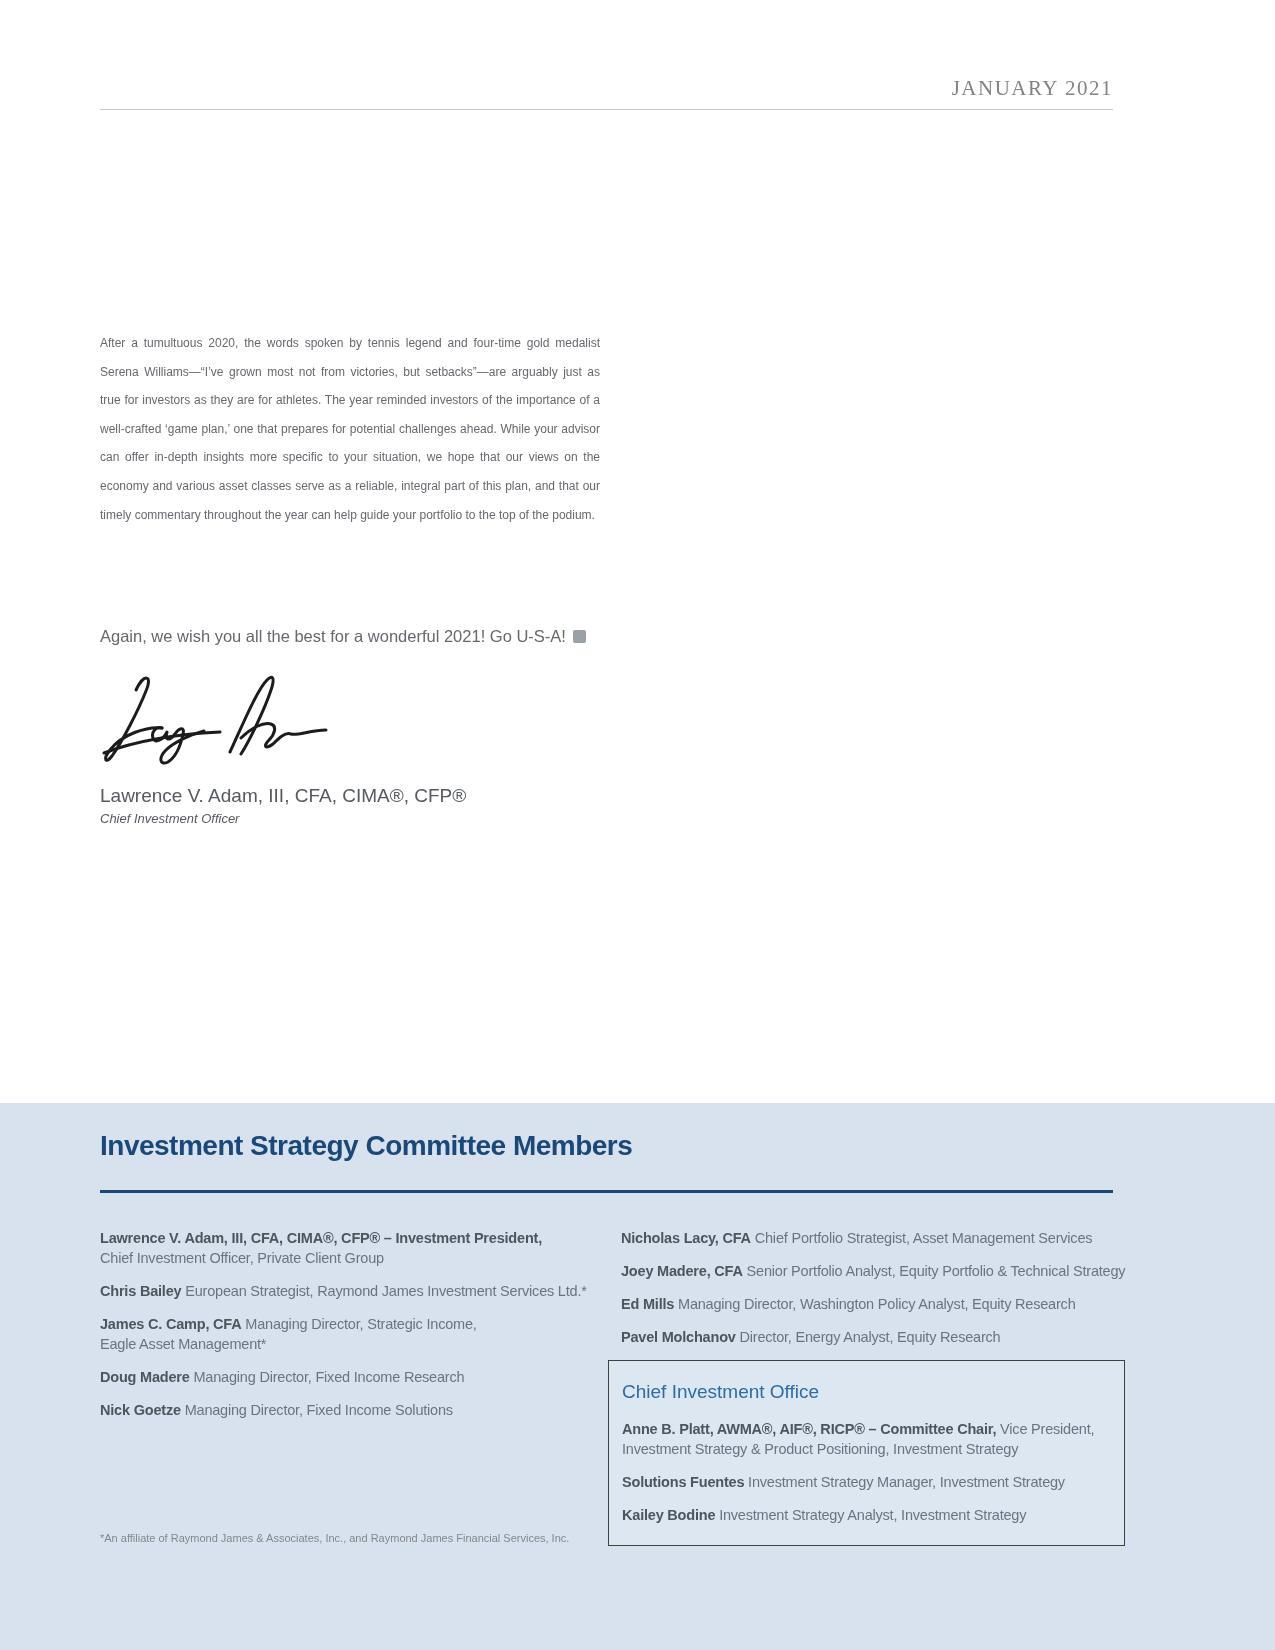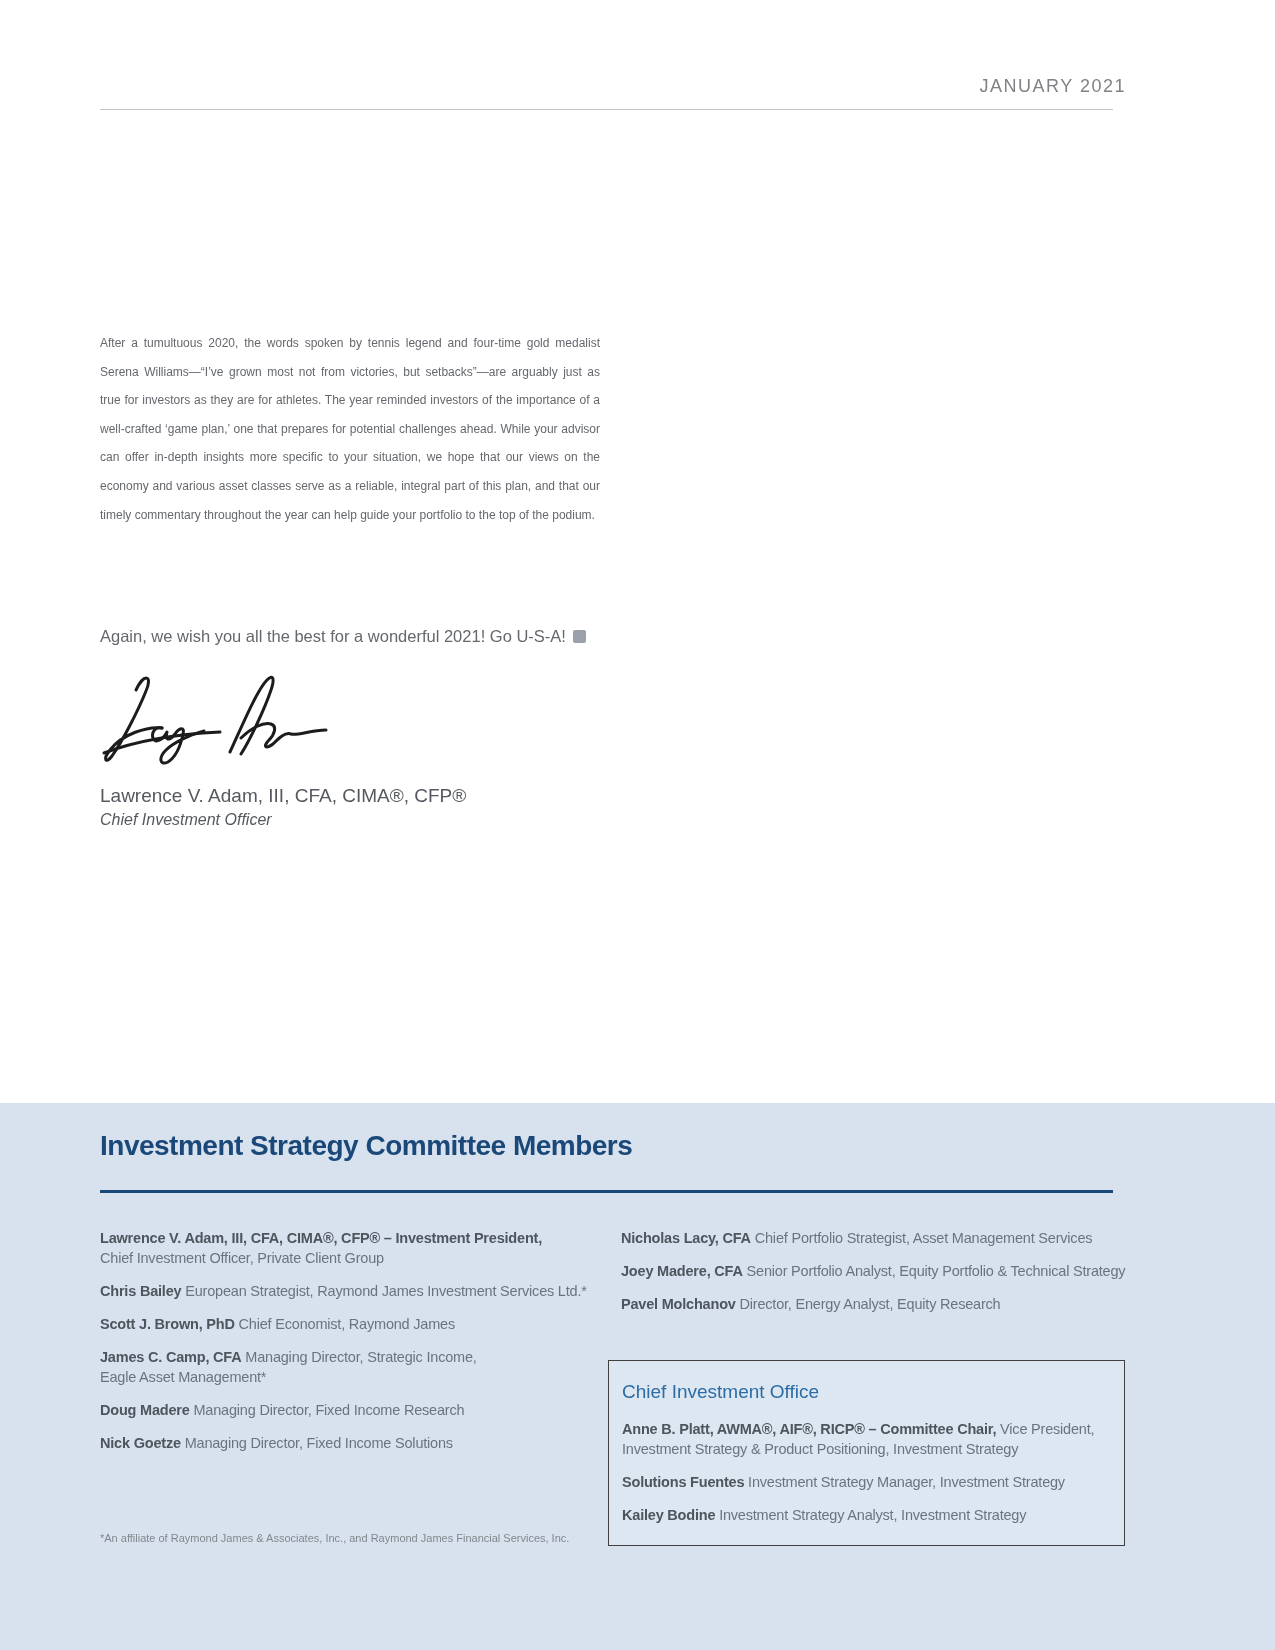--- a/index.html
+++ b/index.html
@@ -5,22 +5,22 @@
   * { margin:0; padding:0; box-sizing:border-box; }
   html,body { background:#ffffff; }
   .page {
     position:relative;
     width:1275px; height:1650px;
     background:#ffffff;
     font-family:"Liberation Sans","DejaVu Sans",sans-serif;
     overflow:hidden;
   }
   .issue-date {
-    position:absolute; top:76px; right:149px;
-    font-size:18px; letter-spacing:1.5px; color:#808285;
+    position:absolute; top:76px; right:162px;
+    font-size:21px; letter-spacing:1.5px; color:#808285;font-family:Liberation Serif, serif;
   }
   .header-rule {
     position:absolute; left:100px; top:109px;
     width:1013px; height:1px; background:#c6c7c8;
   }
   .letter-paragraph {
     position:absolute; left:100px; top:329px; width:500px;
     font-size:12px; line-height:28.6px; text-align:justify;
     color:#64686d;
   }
@@ -35,21 +35,21 @@
   }
   .signature-svg {
     position:absolute; left:98px; top:668px;
   }
   .sig-name {
     position:absolute; left:100px; top:785px;
     font-size:19px; color:#55595f;
   }
   .sig-title {
     position:absolute; left:100px; top:811px;
-    font-size:16px; font-style:italic; color:#55595f;
+    font-size:13px; font-style:italic; color:#55595f;
   }
   .band {
     position:absolute; left:0; top:1103px; width:1275px; height:547px;
     background:#d8e2ee;
   }
   .committee-title {
     position:absolute; left:100px; top:1130px;
     font-size:28px; font-weight:bold; letter-spacing:-0.5px;
     color:#1a4878;
   }
@@ -107,30 +107,30 @@
 
   <div class="band"></div>
 
   <div class="committee-title">Investment Strategy Committee Members</div>
   <div class="committee-rule"></div>
 
   <div class="members-col left">
     <div class="member"><span class="m-name">Lawrence V. Adam, III, CFA, CIMA®, CFP® – Investment President,</span><span class="m-role">
 Chief Investment Officer, Private Client Group</span></div>
     <div class="member"><span class="m-name">Chris Bailey</span><span class="m-role"> European Strategist, Raymond James Investment Services Ltd.*</span></div>
-    <div class="member"><span class="m-name">Scott J. Brown, PhD</span><span class="m-role"> Chief Economist, Raymond James</span></div>
     <div class="member"><span class="m-name">James C. Camp, CFA</span><span class="m-role"> Managing Director, Strategic Income,
 Eagle Asset Management*</span></div>
     <div class="member"><span class="m-name">Doug Madere</span><span class="m-role"> Managing Director, Fixed Income Research</span></div>
     <div class="member"><span class="m-name">Nick Goetze</span><span class="m-role"> Managing Director, Fixed Income Solutions</span></div>
   </div>
 
   <div class="members-col right">
     <div class="member"><span class="m-name">Nicholas Lacy, CFA</span><span class="m-role"> Chief Portfolio Strategist, Asset Management Services</span></div>
     <div class="member"><span class="m-name">Joey Madere, CFA</span><span class="m-role"> Senior Portfolio Analyst, Equity Portfolio &amp; Technical Strategy</span></div>
+    <div class="member"><span class="m-name">Ed Mills</span><span class="m-role"> Managing Director, Washington Policy Analyst, Equity Research</span></div>
     <div class="member"><span class="m-name">Pavel Molchanov</span><span class="m-role"> Director, Energy Analyst, Equity Research</span></div>
   </div>
 
   <div class="cio-box">
     <div class="cio-title">Chief Investment Office</div>
     <div class="member"><span class="m-name">Anne B. Platt, AWMA®, AIF®, RICP® – Committee Chair,</span><span class="m-role"> Vice President,
 Investment Strategy &amp; Product Positioning, Investment Strategy</span></div>
     <div class="member"><span class="m-name">Solutions Fuentes</span><span class="m-role"> Investment Strategy Manager, Investment Strategy</span></div>
     <div class="member"><span class="m-name">Kailey Bodine</span><span class="m-role"> Investment Strategy Analyst, Investment Strategy</span></div>
   </div>

